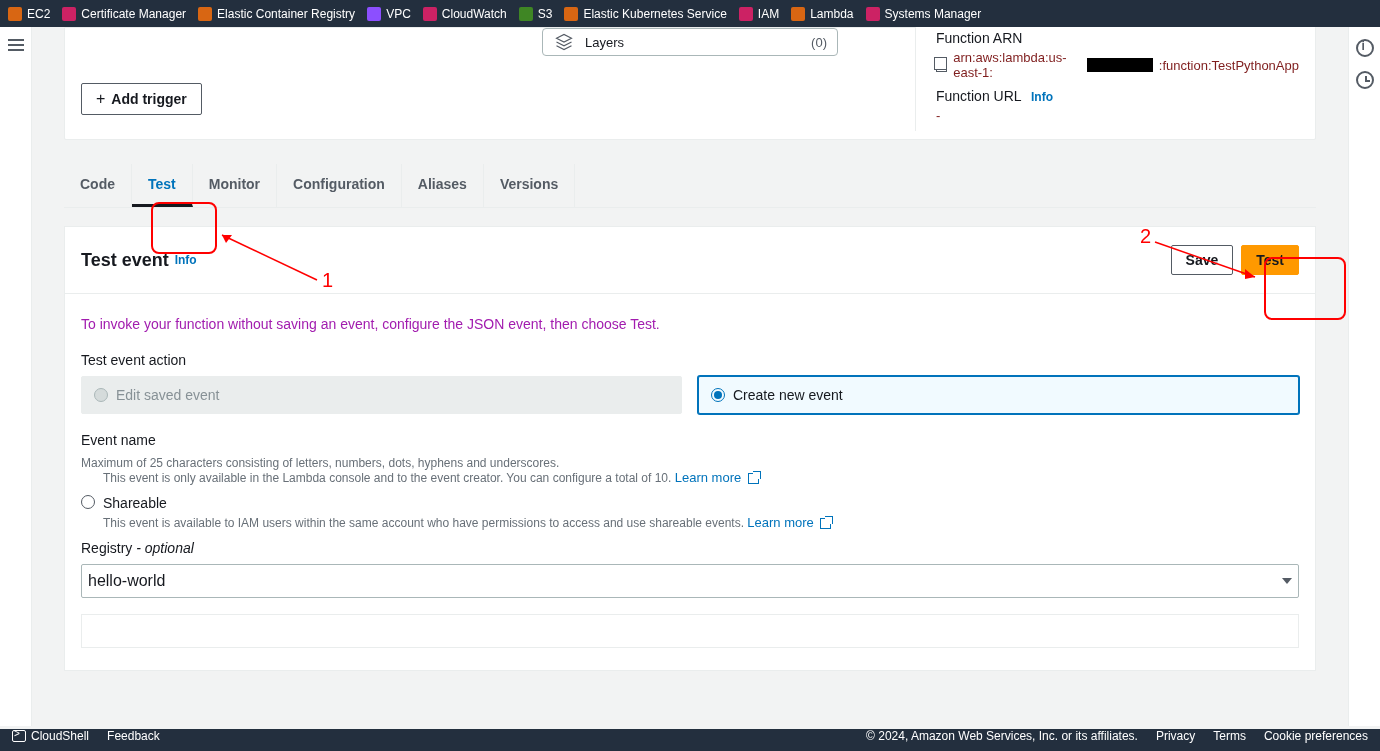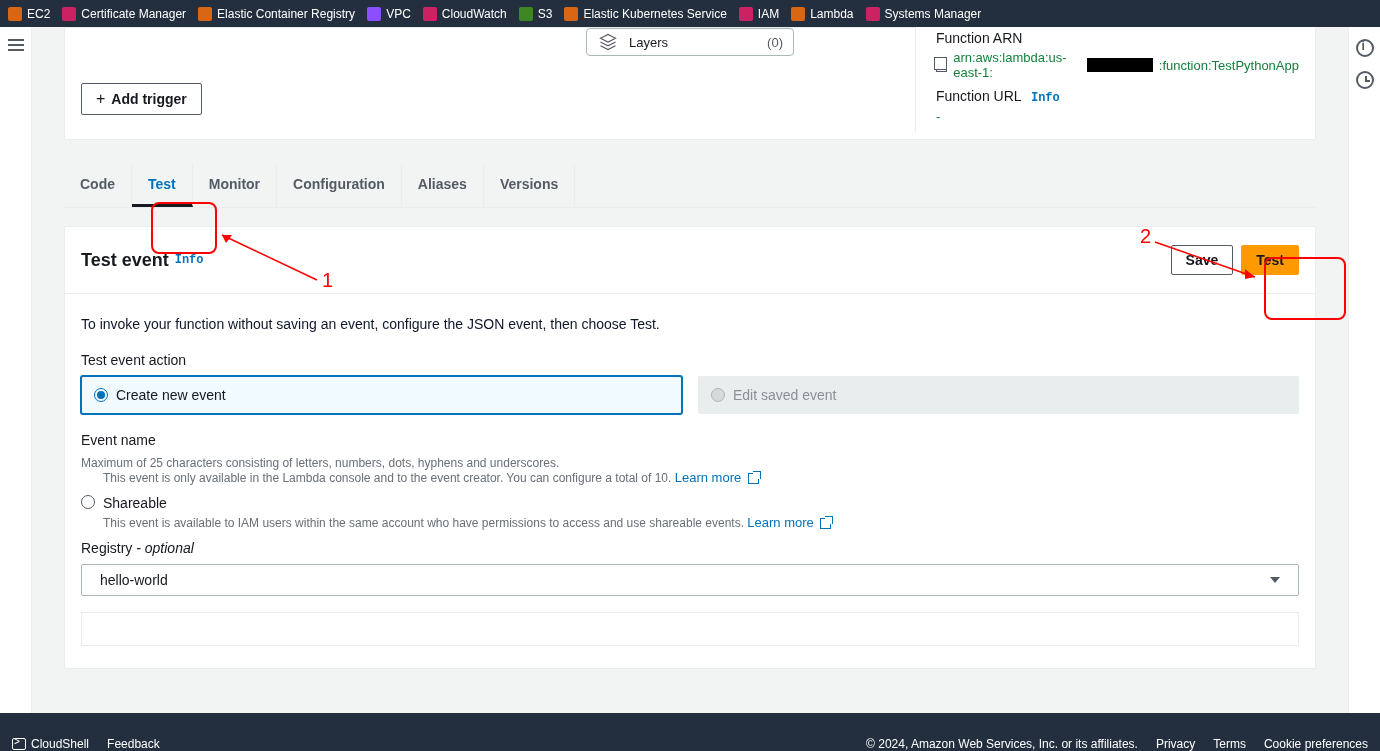--- a/index.html
+++ b/index.html
@@ -26,49 +26,49 @@
 .main { position: absolute; top: 27px; left: 32px; right: 32px; bottom: 25px; overflow: hidden; }
 
 
 .designer-wrap { margin: 0 32px; }
 .designer-card { background: #fff; border: 1px solid #eaeded; border-radius: 0 0 2px 2px; padding-bottom: 24px; }
 .designer-inner { display: flex; position: relative; padding: 0 16px; }
 .designer-left { flex: 1; display:flex; justify-content:flex-start; padding-top:55px; }
 .designer-center { flex: 1; display:flex; flex-direction:column; align-items:center; }
 .designer-right { flex: 1; display:flex; justify-content:flex-end; padding-top:55px; }
 
-.layers-box { width: 208px; border: 1px solid #aab7b8; border-radius: 4px; padding: 4px 10px; display: flex; align-items: center; gap: 10px; background:#fff; }
+.layers-box { width: 296px; border: 1px solid #aab7b8; border-radius: 4px; padding: 4px 10px; display: flex; align-items: center; gap: 10px; background:#fff; }
 .layers-box .lic { width:22px; height:18px; }
 .layers-box .txt { flex:1; font-size: 13px; }
 .layers-box .cnt { color:#545b64; font-size:13px; }
 
 .btn { background:#fff; border:1px solid #545b64; border-radius:2px; padding: 6px 14px; font-size:14px; color:#16191f; cursor:pointer; display:inline-flex; align-items:center; gap:6px; font-weight:600; }
 .btn.primary { background:#ff9900; border-color:#ff9900; color:#16191f; font-weight:700; }
 .btn .plus { font-size:16px; font-weight:400; }
 
 
 .info-panel { position:absolute; right:0; top:-10px; width:400px; border-left:1px solid #eaeded; padding: 4px 16px 8px 20px; background:#fff; }
 .info-panel .lbl { font-size:14px; color:#16191f; margin-bottom:4px; margin-top:8px; }
-.info-panel .val { font-size:13px; color:#15803d; display:flex; align-items:center; gap:6px; }
+.info-panel .val { font-size:13px; color:#7f1d1d; display:flex; align-items:center; gap:6px; }
 .copy-icon { width:13px; height:13px; border:1px solid #545b64; position:relative; display:inline-block; }
 .copy-icon::after { content:""; position:absolute; top:-3px; left:-3px; width:11px; height:11px; border:1px solid #545b64; background:#fff; }
-.info-link { color:#0073bb; font-size:12px; font-weight:600; margin-left:6px;font-family:Liberation Mono, monospace; }
+.info-link { color:#0073bb; font-size:12px; font-weight:600; margin-left:6px; }
 
 
 .tabs { margin: 24px 32px 0 32px; border-bottom: 1px solid #eaeded; display:flex; }
 .tab { padding: 12px 16px; color:#545b64; font-size:14px; font-weight:600; cursor:pointer; border-right:1px solid #eaeded; }
 .tab.active { color:#0073bb; border-bottom:3px solid #16191f; }
 
 
 .test-panel { margin: 18px 32px 0 32px; background:#fff; border:1px solid #eaeded; }
 .test-panel-header { display:flex; align-items:center; padding: 18px 16px; border-bottom:1px solid #eaeded; }
 .test-panel-header h2 { font-size:18px; font-weight:700; }
 .test-panel-header .spacer { flex:1; }
 .test-body { padding: 22px 16px; }
-.desc { font-size:14px; color:#0f172a; margin-bottom:20px; }
+.desc { font-size:14px; color:#a21caf; margin-bottom:20px; }
 .fld-label { font-size:14px; margin-bottom:8px; }
 .radio-row { display:flex; gap:16px; margin-bottom:18px; }
 .radio-card { flex:1; border:1px solid #aab7b8; border-radius:2px; padding:10px 12px; display:flex; align-items:center; gap:8px; font-size:14px; }
 .radio-card.selected { border-color:#0073bb; background:#f1faff; box-shadow: 0 0 0 1px #0073bb; }
 .radio-card.disabled { background:#eaeded; color:#879196; border-color:#eaeded; }
 .radio-dot { width:14px; height:14px; border:1px solid #545b64; border-radius:50%; display:inline-flex; align-items:center; justify-content:center; }
 .radio-dot.on { border-color:#0073bb; }
 .radio-dot.on::after { content:""; width:8px; height:8px; background:#0073bb; border-radius:50%; }
 .radio-dot.off-dis { border-color:#aab7b8; background:#d5dbdb; }
 
@@ -77,27 +77,27 @@
 .helper { font-size:12px; color:#687078; margin-top:5px; }
 
 .sharing .opt { display:flex; align-items:flex-start; gap:8px; margin-bottom:4px; }
 .sharing .sub { font-size:12px; color:#687078; margin-left:22px; margin-bottom:10px; }
 .link { color:#0073bb; font-size:13px; }
 .ext-icon { display:inline-block; width:11px; height:11px; border:1.5px solid #0073bb; position:relative; margin-left:3px; vertical-align:middle; }
 .ext-icon::after { content:""; position:absolute; top:-3px; right:-3px; width:7px; height:7px; border-top:1.5px solid #0073bb; border-right:1.5px solid #0073bb; background:#fff; }
 
 .template-label { font-size:14px; margin-top:6px; margin-bottom:8px; }
 .template-label em { font-style:italic;text-align:right; }
-.select { width:100%; border:1px solid #aab7b8; border-radius:2px; padding:7px 18px; display:flex; align-items:center; font-size:14px; background:#fff; cursor:pointer; }
+.select { width:100%; border:1px solid #aab7b8; border-radius:2px; padding:7px 6px; display:flex; align-items:center; font-size:16px; background:#fff; cursor:pointer; }
 .select .caret { margin-left:auto; width:0; height:0; border-left:5px solid transparent; border-right:5px solid transparent; border-top:6px solid #545b64; }
 
 .json-card { margin:16px 0 0 0; border:1px solid #eaeded; padding:16px; display:flex; align-items:center; }
 
 
-.bottom-bar { position:absolute; bottom:0; left:0; right:0; height:38px; background:#232f3e; display:flex; align-items:flex-end; padding:0 12px; color:#fff; font-size:12px; gap:18px; }
+.bottom-bar { position:absolute; bottom:0; left:0; right:0; height:22px; background:#232f3e; display:flex; align-items:flex-start; padding:0 12px; color:#fff; font-size:12px; gap:18px; }
 .bottom-bar .spacer { flex:1; }
 .bottom-bar .cs { display:flex; align-items:center; gap:5px; }
 .cs-ic { width:14px; height:12px; border:1.5px solid #fff; border-radius:2px; position:relative; }
 .cs-ic::after { content:">"; position:absolute; top:-3px; left:1px; font-size:10px; }
 
 
 .annot-box1 { position:absolute; border:2px solid #ff0000; border-radius:8px; width:66px; height:52px; left:119px; top:175px; pointer-events:none; }
 .annot-box2 { position:absolute; border:2px solid #ff0000; border-radius:8px; width:82px; height:63px; left:1232px; top:230px; pointer-events:none; }
 .annot-num { position:absolute; color:#ff0000; font-size:20px; }
 .arrow { position:absolute; pointer-events:none; }
@@ -221,27 +221,27 @@
       <a class="info-link">Info</a>
       <div class="spacer"></div>
       <button class="btn" style="margin-right:8px">Save</button>
       <button class="btn primary">Test</button>
     </div>
     <div class="test-body">
       <p class="desc">To invoke your function without saving an event, configure the JSON event, then choose Test.</p>
 
       <div class="fld-label">Test event action</div>
       <div class="radio-row">
+        <label class="radio-card disabled">
+          <span class="radio-dot off-dis"></span>
+          <span>Edit saved event</span>
+        </label>
         <label class="radio-card selected">
           <span class="radio-dot on"></span>
           <span>Create new event</span>
-        </label>
-        <label class="radio-card disabled">
-          <span class="radio-dot off-dis"></span>
-          <span>Edit saved event</span>
         </label>
       </div>
 
       <div class="fld-label">Event name</div>
       <div class="helper">Maximum of 25 characters consisting of letters, numbers, dots, hyphens and underscores.</div>
 
       <div class="sharing">
         <div class="sub">
           <span>This event is only available in the Lambda console and to the event creator. You can configure a total of 10.</span>
           <a class="link"><span>Learn more</span> <span class="ext-icon"></span></a>

